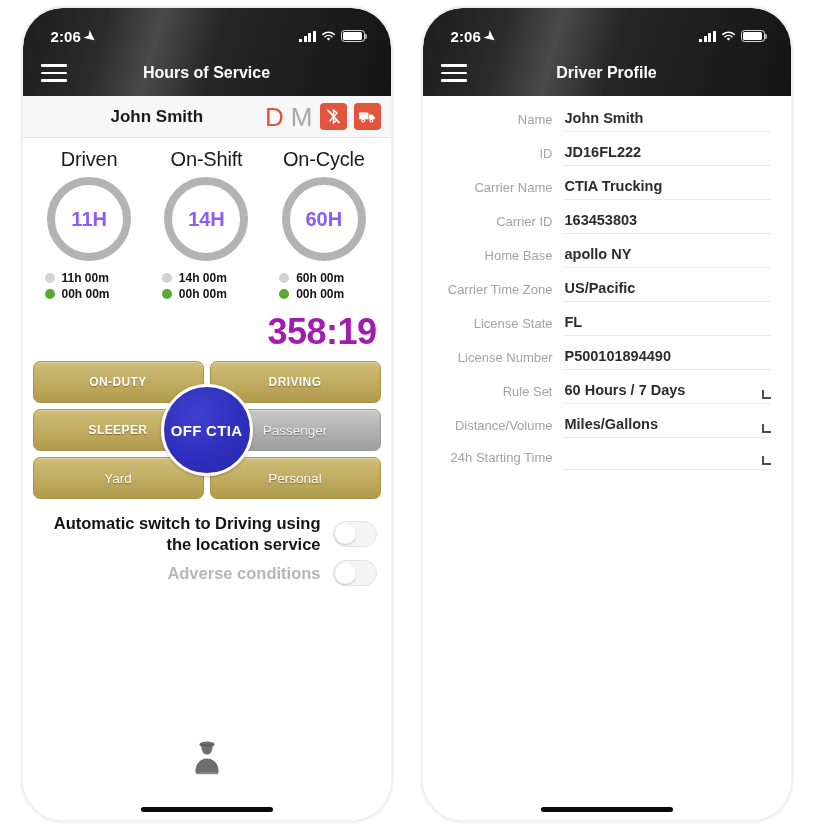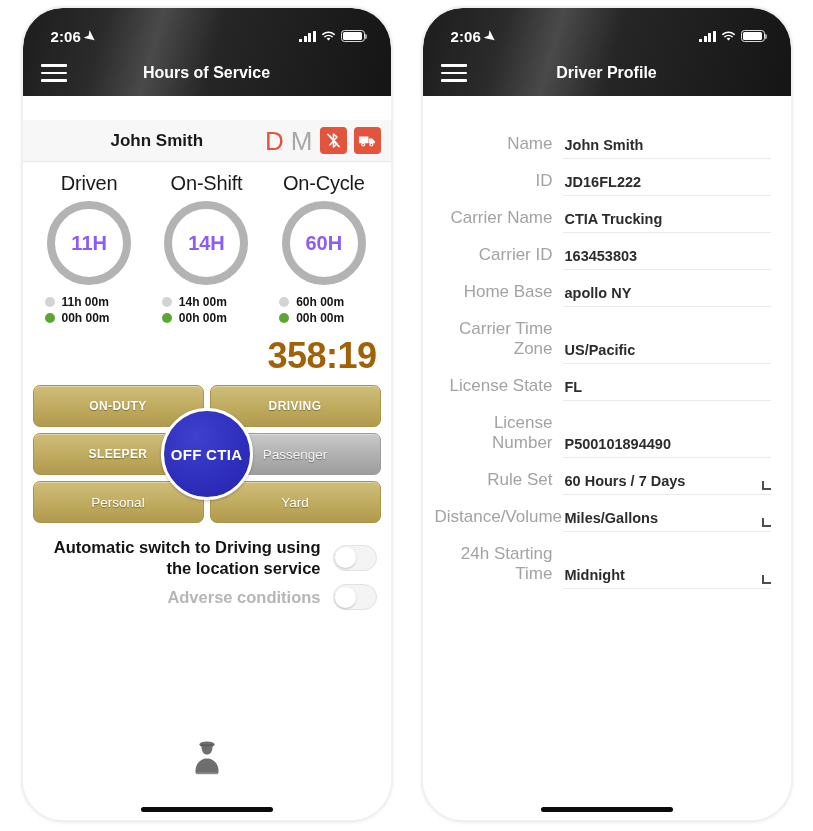--- a/index.html
+++ b/index.html
@@ -29,21 +29,20 @@
     display: flex;
     flex-direction: column;
   }
   .screen {
     position: relative;
     flex: 1;
     display: flex;
     flex-direction: column;
     overflow: hidden;
     border-radius: 38px;
-    gap: 24px;
   }
 
   
   .topdark {
     background: linear-gradient(105deg,#1d1d1d 0%,#2b2b2b 22%,#4a4a4a 36%,#262626 52%,#151515 100%);
     color: #ffffff;
     padding-top: 14px;
     border-top-left-radius: 38px;
     border-top-right-radius: 38px;
     position: relative;
@@ -146,21 +145,21 @@
   .legend { margin-top: 10px; width: 100%; padding-left: 14px; }
   .legend-row { display: flex; align-items: center; gap: 7px; margin-bottom: 2px; }
   .dot { width: 10px; height: 10px; border-radius: 50%; flex: none; }
   .dot-gray { background: #d3d3d3; }
   .dot-green { background: #5aa832; }
   .legend-txt { font-size: 12px; font-weight: bold; color: #141414; }
 
   .bigtimer {
     text-align: right;
     padding: 4px 14px 8px 0;
-    font-size: 36px; font-weight: bold; color: #a16207;
+    font-size: 36px; font-weight: bold; color: #a21caf;
     letter-spacing: -.5px;
   }
 
   
   .duty-wrap { position: relative; padding: 0 10px; }
   .duty-grid { display: flex; flex-direction: column; gap: 6px; }
   .duty-row { display: flex; gap: 6px; }
   .duty-btn {
     flex: 1; height: 42px;
     border-radius: 7px;
@@ -220,21 +219,21 @@
   }
 
   .spacer { flex: 1; }
   .driver-icon-wrap { display: flex; justify-content: center; padding-bottom: 18px; }
 
   
   .profile-list { flex: 1; background: #fff; padding: 14px 20px 0 12px; }
   .p-row { display: flex; align-items: flex-end; margin-bottom: 12px; }
   .p-label {
     width: 128px; flex: none; text-align: right;
-    font-size: 17px; color: #a3a3a3;
+    font-size: 13px; color: #a3a3a3;
     padding-right: 10px; padding-bottom: 5px;
   }
   .p-field {
     flex: 1; position: relative;
     border-bottom: 1px solid #eaeaea;
     padding: 0 16px 5px 2px;
   }
   .p-value { font-size: 14.5px; font-weight: bold; color: #2c2c2c; }
   .corner {
     position: absolute; right: 0; bottom: 4px;
@@ -367,22 +366,22 @@
           <div class="duty-grid">
             <div class="duty-row">
               <div class="duty-btn caps">ON-DUTY</div>
               <div class="duty-btn caps">DRIVING</div>
             </div>
             <div class="duty-row">
               <div class="duty-btn caps">SLEEPER</div>
               <div class="duty-btn small gray">Passenger</div>
             </div>
             <div class="duty-row">
+              <div class="duty-btn small">Yard</div>
               <div class="duty-btn small">Personal</div>
-              <div class="duty-btn small">Yard</div>
             </div>
           </div>
           <div class="offduty">OFF CTIA</div>
         </div>
 
         <div class="toggle-area">
           <div class="toggle-row">
             <div class="toggle-label">Automatic switch to Driving using the location service</div>
             <div class="switch">
                 <i></i>
@@ -526,21 +525,20 @@
             <div class="p-label">Distance/Volume</div>
             <div class="p-field">
               <div class="p-value">Miles/Gallons</div>
               <span class="corner"></span>
             </div>
           </div>
 
           <div class="p-row">
             <div class="p-label">24h Starting Time</div>
             <div class="p-field">
-              <div class="p-value">Midnight</div>
               <span class="corner"></span>
             </div>
           </div>
 
         </div>
 
         <div class="spacer"></div>
         <div class="home-ind">
             <i></i>
           </div>

